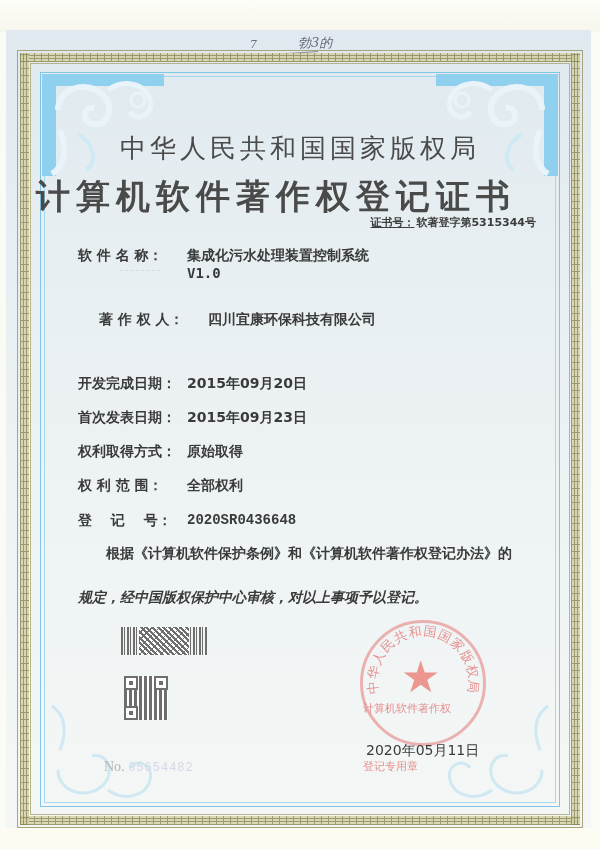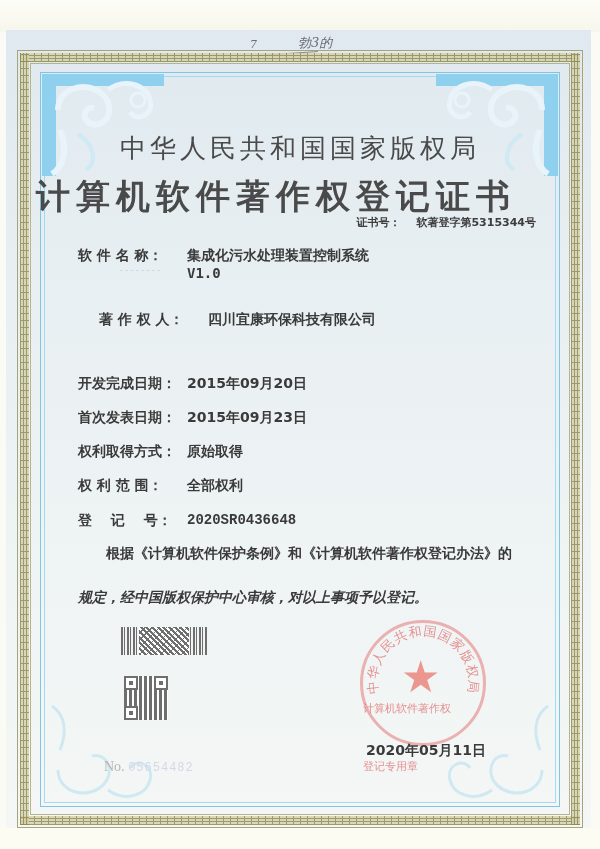--- a/index.html
+++ b/index.html
@@ -84,21 +84,21 @@
   }
   .title-2 {
     position: absolute; left: 0; width: 552px; top: 174px; text-align: center;
     font-family: "DejaVu Serif", serif; font-size: 34px; letter-spacing: 6px;
     color: #4a4a4a; font-weight: bold;
   }
   .cert-no {
     position: absolute; right: 64px; top: 215px;
     font-size: 11px; font-weight: bold; color: #3d3d3d;
   }
-  .cert-no .lbl { margin-right: 16px; }
+  .cert-no .lbl { margin-right: 2px; text-decoration: underline; }
 
   .field {
     position: absolute; left: 78px; font-size: 14px; font-weight: bold; color: #3a3a3a;
     font-family: "DejaVu Sans", sans-serif;
   }
   .field .label { display: inline-block; width: 109px; }
   .field .value { display: inline-block; vertical-align: top; font-family: Liberation Mono, monospace; font-weight: bold; }
   .value-cn { font-family: "DejaVu Sans", sans-serif !important; }
   .f-name { top: 247px; }
   .f-owner { top: 311px; margin-left: 21px; }
@@ -156,21 +156,21 @@
   }
   .seal-star {
     position: absolute; left: 38px; top: 32px; font-size: 44px; color: rgba(232, 110, 100, 0.7); line-height: 1;
   }
   .seal-line {
     position: absolute; left: 0; width: 120px; text-align: left; font-size: 11px; color: rgba(225, 110, 110, 0.75);
   }
   .sl-1 { top: 78px; }
   .sl-2 { top: 93px; margin-top: 43px; }
   .issue-date {
-    position: absolute; left: 366px; top: 742px; font-size: 14px; font-weight: bold; color: #3a3a3a;
+    position: absolute; left: 366px; top: 742px; font-size: 14px; font-weight: normal; color: #3a3a3a;
     font-family: "DejaVu Sans", sans-serif;
   }
   .speckle {
     position: absolute; left: 120px; top: 258px; width: 40px; height: 12px;
     border-bottom: 1px dashed #c6cbd0; opacity: 0.6;
   }
 </style>
 </head>
 <body>
 

